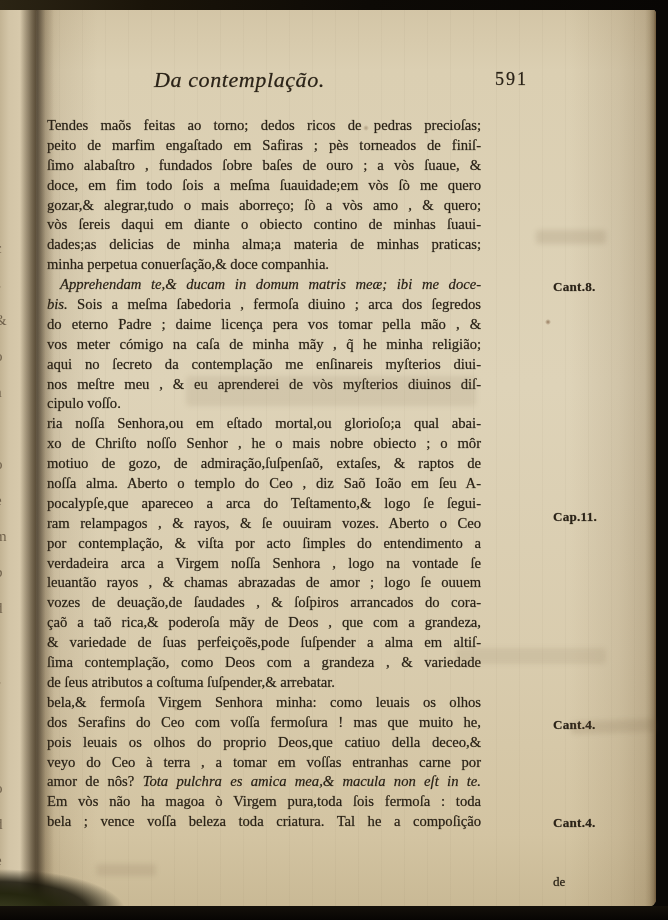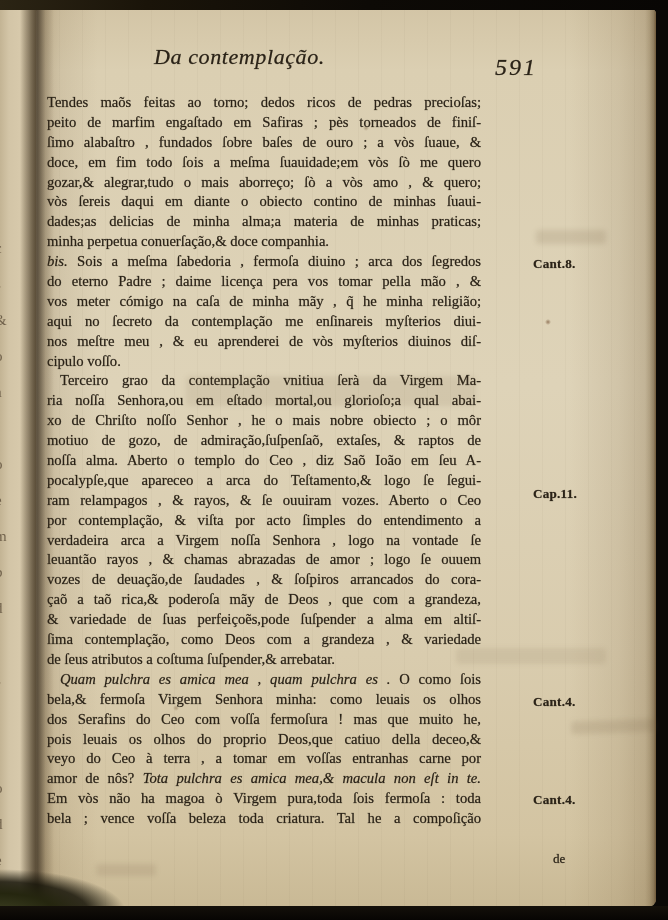--- a/index.html
+++ b/index.html
@@ -44,34 +44,34 @@
   }
   .bottom-strip{
     position:absolute;left:0;bottom:0;right:0;height:14px;z-index:5;
     background:linear-gradient(180deg,#14100a,#070503);
   }
   .corner-bl{
     position:absolute;left:0;bottom:8px;width:170px;height:58px;z-index:4;pointer-events:none;
     background:radial-gradient(ellipse 170px 58px at 0% 100%, #3c3f22 0%, #25260f 32%, rgba(22,20,9,.85) 52%, rgba(0,0,0,0) 74%);
   }
   
-  .ink{color:#2b2318;-webkit-text-stroke:.3px rgba(43,35,24,.45);text-shadow:.2px .3px .4px rgba(43,35,24,.30);}
+  .ink{color:#2b2318;-webkit-text-stroke:.3px rgba(43,35,24,.45);text-shadow:.2px .3px .4px rgba(43,35,24,.30);margin-top:23px;}
   .running-title{
     position:absolute;left:118px;top:36px;font-style:italic;font-size:22px;letter-spacing:.6px;white-space:nowrap;
   }
-  .page-number{position:absolute;left:459px;top:46px;font-size:24px;letter-spacing:2px;font-style:italic;}
+  .page-number{position:absolute;left:459px;top:38px;font-size:18px;letter-spacing:2px;}
   .text-block{position:absolute;left:11px;top:85px;width:434px;}
   .line{
     font-size:14.6px;line-height:19.9px;height:19.9px;white-space:normal;
     text-align:justify;text-align-last:justify;overflow:visible;
   }
   .line.end{text-align-last:left;}
   .line.indent{padding-left:13px;}
   .it{font-style:italic;}
-  .mnote{position:absolute;left:497px;width:82px;font-size:13px;font-weight:600;letter-spacing:.3px;white-space:nowrap;}
+  .mnote{position:absolute;left:517px;width:82px;font-size:13px;font-weight:600;letter-spacing:.3px;white-space:nowrap;}
   .catchword{position:absolute;left:517px;top:843px;font-size:13px;}
   
   .smudge{position:absolute;background:rgba(105,85,55,.14);filter:blur(2.5px);border-radius:4px;z-index:2;pointer-events:none;}
   .s1{left:500px;top:222px;width:70px;height:14px;}
   .s2{left:150px;top:368px;width:290px;height:30px;background:rgba(105,85,55,.10);}
   .s3{left:420px;top:640px;width:150px;height:16px;background:rgba(105,85,55,.10);}
   .s4{left:535px;top:712px;width:85px;height:13px;transform:rotate(-2deg);}
   .s5{left:60px;top:856px;width:60px;height:12px;background:rgba(105,85,55,.12);}
 </style>
 </head>
@@ -105,42 +105,41 @@
 
     <div class="text-block ink" id="text-block">
         <div class="line"><span>Tendes maõs feitas ao torno; dedos ricos de pedras precioſas;</span></div>
         <div class="line"><span>peito de marfim engaſtado em Safiras ; pès torneados de finiſ-</span></div>
         <div class="line"><span>ſimo alabaſtro , fundados ſobre baſes de ouro ; a vòs ſuaue, &amp;</span></div>
         <div class="line"><span>doce, em fim todo ſois a meſma ſuauidade;em vòs ſò me quero</span></div>
         <div class="line"><span>gozar,&amp; alegrar,tudo o mais aborreço; ſò a vòs amo , &amp; quero;</span></div>
         <div class="line"><span>vòs ſereis daqui em diante o obiecto contino de minhas ſuaui-</span></div>
         <div class="line"><span>dades;as delicias de minha alma;a materia de minhas praticas;</span></div>
         <div class="line end"><span>minha perpetua conuerſação,&amp; doce companhia.</span></div>
+        <div class="line indent"><span class="it">Apprehendam te,&amp; ducam in domum matris meæ; ibi me doce-</span></div>
         <div class="line"><span class="it">bis.</span><span> Sois a meſma ſabedoria , fermoſa diuino ; arca dos ſegredos</span></div>
         <div class="line"><span>do eterno Padre ; daime licença pera vos tomar pella mão , &amp;</span></div>
         <div class="line"><span>vos meter cómigo na caſa de minha mãy , q̃ he minha religião;</span></div>
         <div class="line"><span>aqui no ſecreto da contemplação me enſinareis myſterios diui-</span></div>
         <div class="line"><span>nos meſtre meu , &amp; eu aprenderei de vòs myſterios diuinos diſ-</span></div>
         <div class="line end"><span>cipulo voſſo.</span></div>
-        <div class="line indent"><span>Terceiro grao da contemplação vnitiua ſerà da Virgem Ma-</span></div>
         <div class="line"><span>ria noſſa Senhora,ou em eſtado mortal,ou glorioſo;a qual abai-</span></div>
         <div class="line"><span>xo de Chriſto noſſo Senhor , he o mais nobre obiecto ; o môr</span></div>
         <div class="line"><span>motiuo de gozo, de admiração,ſuſpenſaõ, extaſes, &amp; raptos de</span></div>
         <div class="line"><span>noſſa alma. Aberto o templo do Ceo , diz Saõ Ioão em ſeu A-</span></div>
         <div class="line"><span>pocalypſe,que apareceo a arca do Teſtamento,&amp; logo ſe ſegui-</span></div>
         <div class="line"><span>ram relampagos , &amp; rayos, &amp; ſe ouuiram vozes. Aberto o Ceo</span></div>
         <div class="line"><span>por contemplação, &amp; viſta por acto ſimples do entendimento a</span></div>
         <div class="line"><span>verdadeira arca a Virgem noſſa Senhora , logo na vontade ſe</span></div>
         <div class="line"><span>leuantão rayos , &amp; chamas abrazadas de amor ; logo ſe ouuem</span></div>
         <div class="line"><span>vozes de deuação,de ſaudades , &amp; ſoſpiros arrancados do cora-</span></div>
         <div class="line"><span>çaõ a taõ rica,&amp; poderoſa mãy de Deos , que com a grandeza,</span></div>
         <div class="line"><span>&amp; variedade de ſuas perfeiçoẽs,pode ſuſpender a alma em altiſ-</span></div>
         <div class="line"><span>ſima contemplação, como Deos com a grandeza , &amp; variedade</span></div>
         <div class="line end"><span>de ſeus atributos a coſtuma ſuſpender,&amp; arrebatar.</span></div>
-        <div class="line indent"><span class="it">Quam pulchra es amica mea , quam pulchra es .</span><span> O como ſois</span></div>
         <div class="line"><span>bela,&amp; fermoſa Virgem Senhora minha: como leuais os olhos</span></div>
         <div class="line"><span>dos Serafins do Ceo com voſſa fermoſura ! mas que muito he,</span></div>
         <div class="line"><span>pois leuais os olhos do proprio Deos,que catiuo della deceo,&amp;</span></div>
         <div class="line"><span>veyo do Ceo à terra , a tomar em voſſas entranhas carne por</span></div>
         <div class="line"><span>amor de nôs? </span><span class="it">Tota pulchra es amica mea,&amp; macula non eſt in te.</span></div>
         <div class="line"><span>Em vòs não ha magoa ò Virgem pura,toda ſois fermoſa : toda</span></div>
         <div class="line"><span>bela ; vence voſſa beleza toda criatura. Tal he a compoſição</span></div>
       </div>
 
     <div class="catchword ink">de</div>

